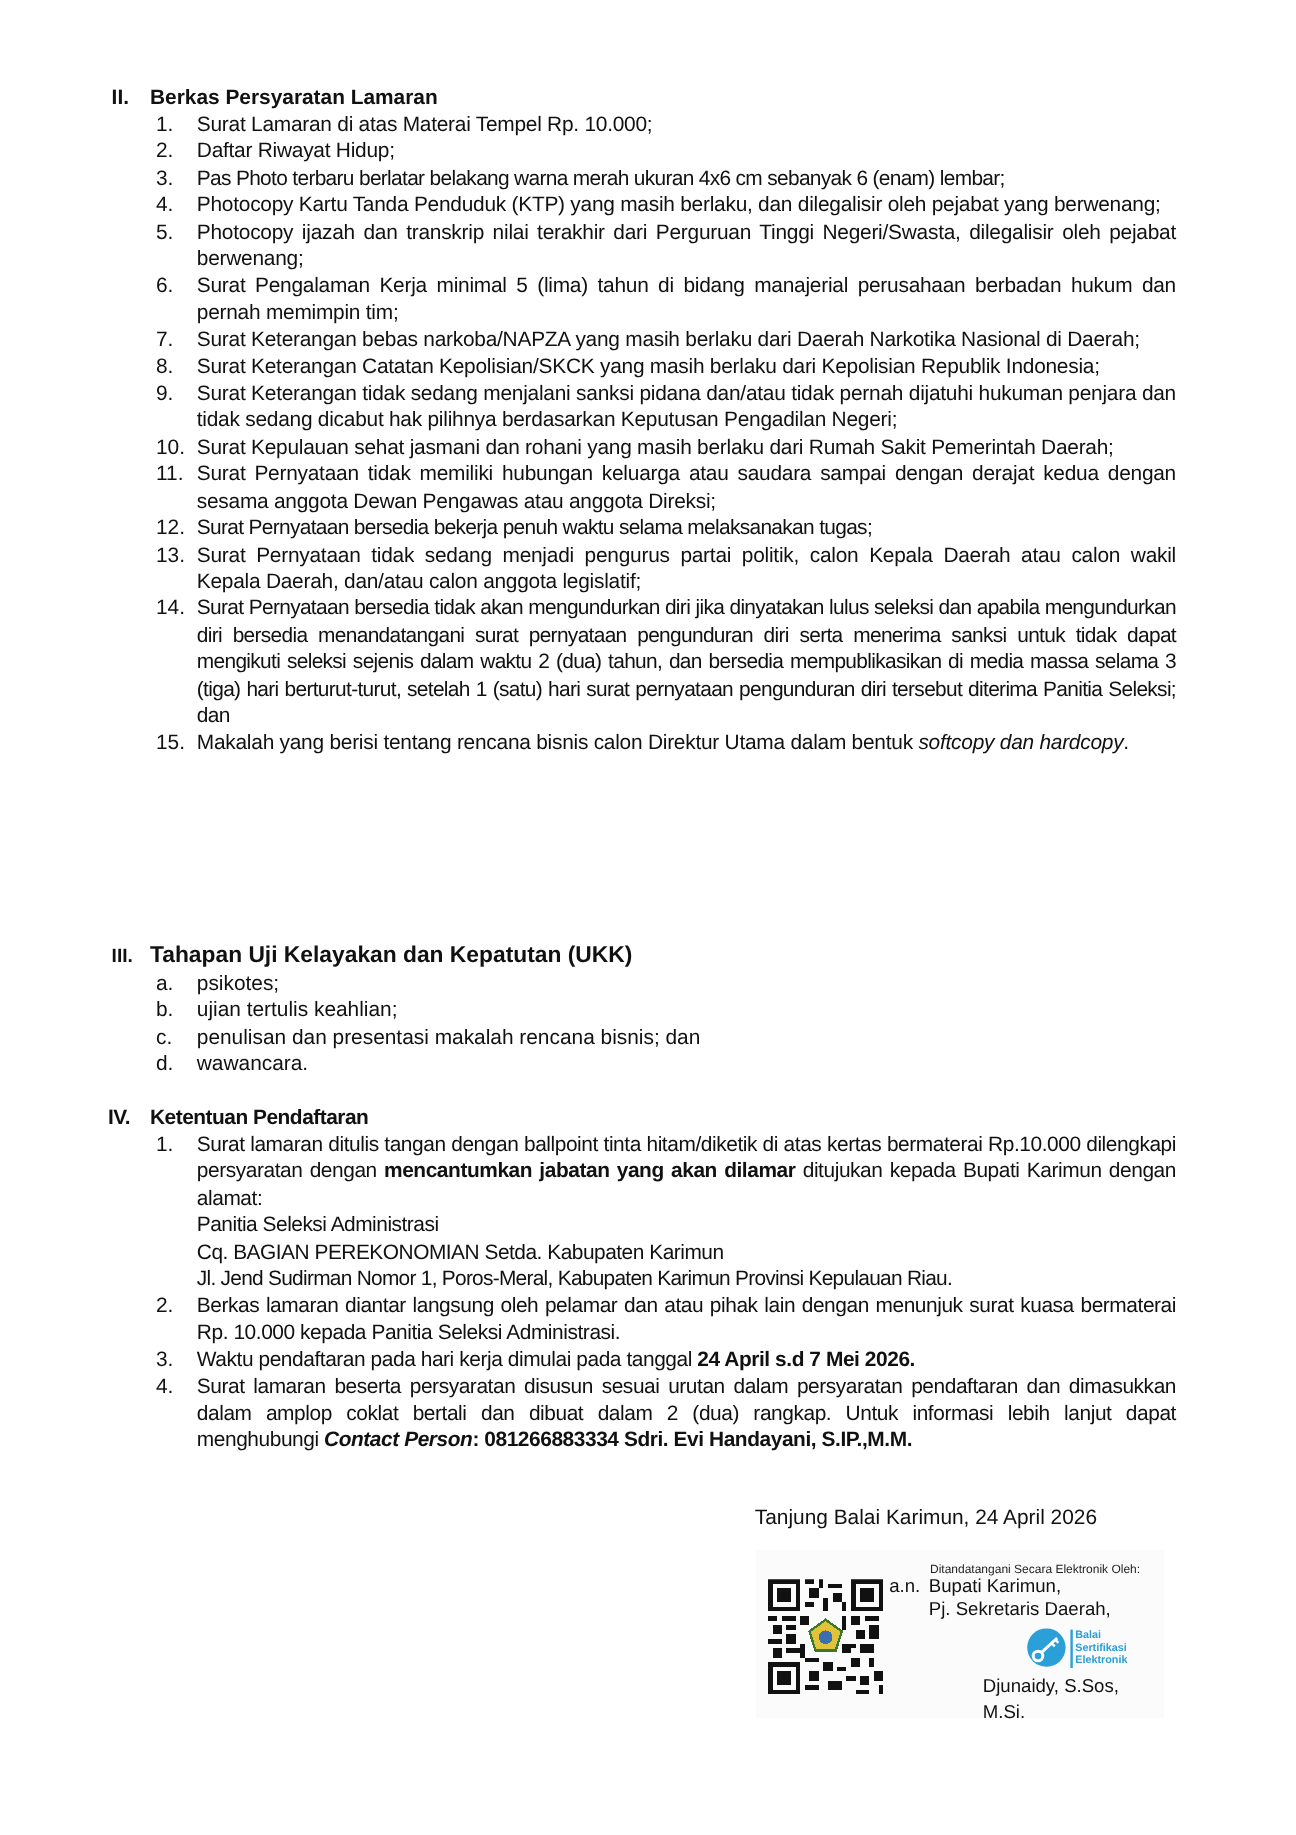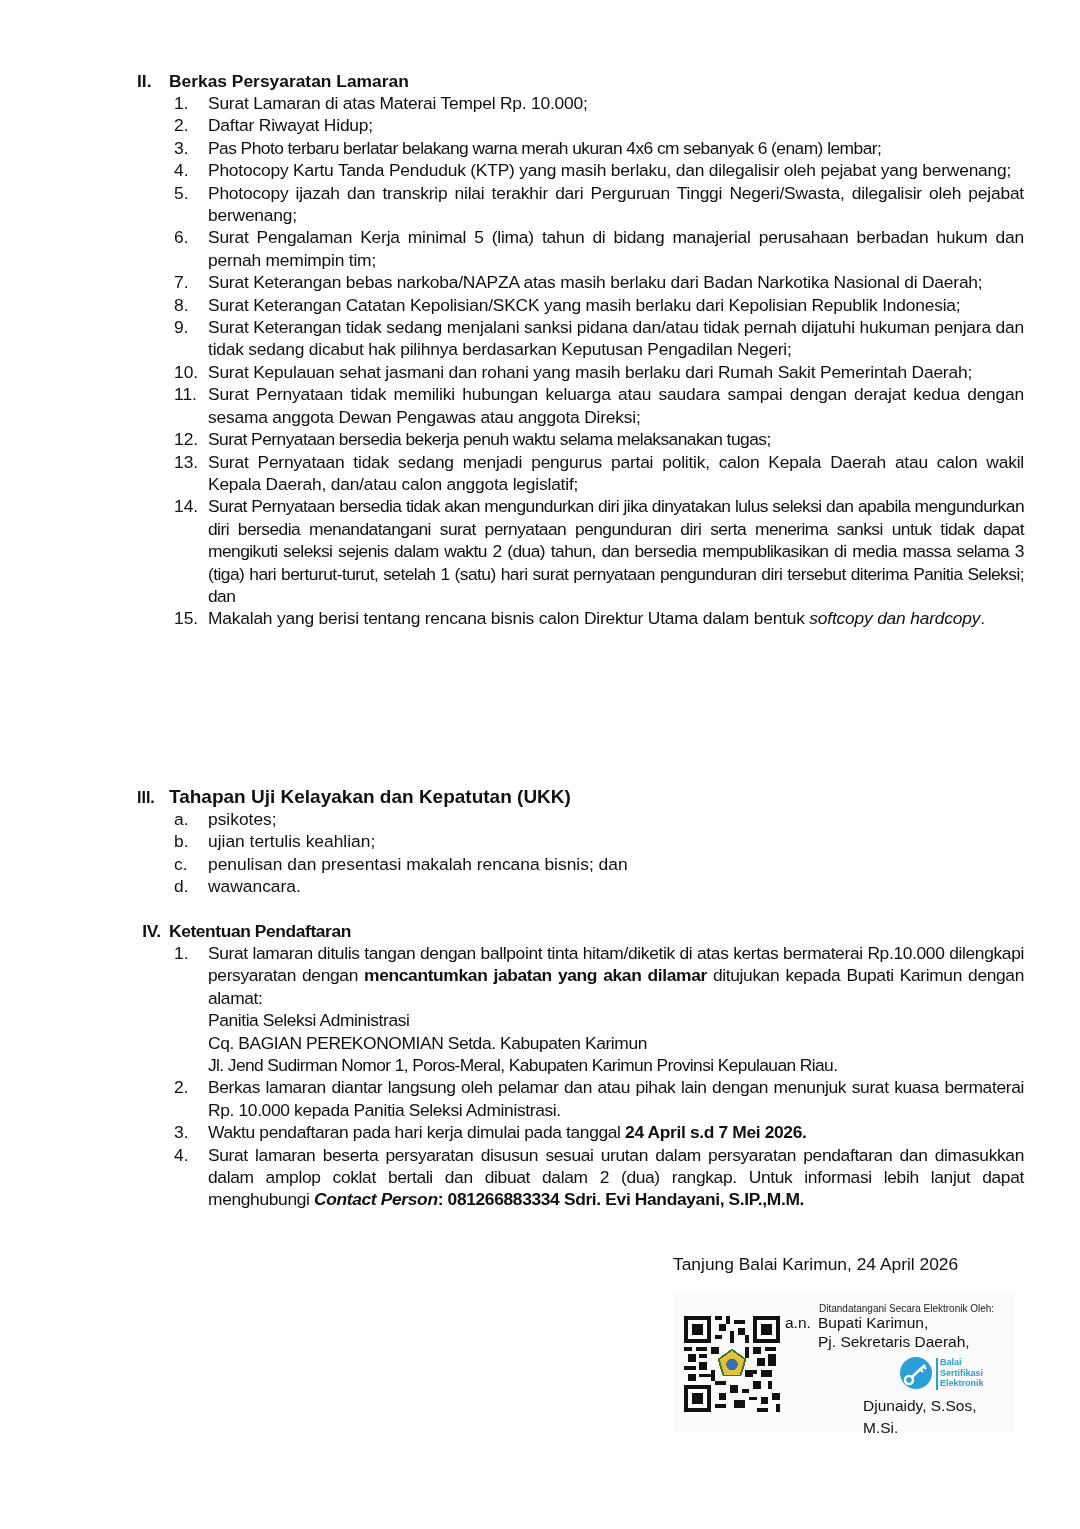--- a/index.html
+++ b/index.html
@@ -1,21 +1,21 @@
 <!DOCTYPE html>
 <html><head>
 <meta charset="utf-8">
 <style>
   html, body { margin: 0; padding: 0; background: #ffffff; }
   body {
     width: 1080px; height: 1529px; position: relative; overflow: hidden;
     font-family: "Liberation Sans", sans-serif; color: #111;
     font-size: 17.4px; line-height: 22.4px;
   }
-  .page { position: absolute; left: 0; top: 0; width: 960px; height: 1529px; margin-left: 44px; }
+  .page { position: absolute; left: 0; top: 0; width: 960px; height: 1529px; }
   .sec-head { position: absolute; font-weight: bold; }
   .sec-num { display: inline-block; }
   .sec-title { display: inline-block; }
   .list { position: absolute; left: 130px; width: 850px; }
   .li { position: relative; padding-left: 34px; text-align: justify; }
   .li .num { position: absolute; left: 0; top: 0; }
   .li .txt { display: block; }
   .cond .li .txt { font-family: "Liberation Sans", sans-serif; letter-spacing: -0.35px; }
   .req .li .txt { letter-spacing: -0.2px; }
   .req .li.narrow .txt { letter-spacing: -0.55px; }
@@ -65,21 +65,21 @@
     <div class="li">
         <span class="num">5.</span>
         <span class="txt">Photocopy ijazah dan transkrip nilai terakhir dari Perguruan Tinggi Negeri/Swasta, dilegalisir oleh pejabat berwenang;</span>
       </div>
     <div class="li">
         <span class="num">6.</span>
         <span class="txt">Surat Pengalaman Kerja minimal 5 (lima) tahun di bidang manajerial perusahaan berbadan hukum dan pernah memimpin tim;</span>
       </div>
     <div class="li">
         <span class="num">7.</span>
-        <span class="txt">Surat Keterangan bebas narkoba/NAPZA atas masih berlaku dari Badan Narkotika Nasional di Daerah;</span>
+        <span class="txt">Surat Keterangan bebas narkoba/NAPZA yang masih berlaku dari Daerah Narkotika Nasional di Daerah;</span>
       </div>
     <div class="li">
         <span class="num">8.</span>
         <span class="txt">Surat Keterangan Catatan Kepolisian/SKCK yang masih berlaku dari Kepolisian Republik Indonesia;</span>
       </div>
     <div class="li">
         <span class="num">9.</span>
         <span class="txt">Surat Keterangan tidak sedang menjalani sanksi pidana dan/atau tidak pernah dijatuhi hukuman penjara dan tidak sedang dicabut hak pilihnya berdasarkan Keputusan Pengadilan Negeri;</span>
       </div>
     <div class="li">
@@ -125,21 +125,21 @@
         <span class="num">c.</span>
         <span class="txt">penulisan dan presentasi makalah rencana bisnis; dan</span>
       </div>
     <div class="li">
         <span class="num">d.</span>
         <span class="txt">wawancara.</span>
       </div>
   </div>
 
   <div class="sec-head" style="left:90px; top:920px; letter-spacing:-0.4px;">
-    <span class="sec-num" style="width:35px;text-align:center;">IV.</span><span class="sec-title">Ketentuan Pendaftaran</span>
+    <span class="sec-num" style="width:35px;">IV.</span><span class="sec-title">Ketentuan Pendaftaran</span>
   </div>
 
   <div class="list cond" style="top:942px;">
     <div class="li">
       <span class="num">1.</span>
       <span class="txt"><span>Surat lamaran ditulis tangan dengan ballpoint tinta hitam/diketik di atas kertas bermaterai Rp.10.000 dilengkapi persyaratan dengan </span><b>mencantumkan jabatan yang akan dilamar</b><span> ditujukan kepada Bupati Karimun dengan alamat:</span></span>
       <span class="addr">Panitia Seleksi Administrasi</span>
       <span class="addr">Cq. BAGIAN PEREKONOMIAN Setda. Kabupaten Karimun</span>
       <span class="addr" style="letter-spacing:-0.6px; white-space:nowrap;">Jl. Jend Sudirman Nomor 1, Poros-Meral, Kabupaten Karimun Provinsi Kepulauan Riau.</span>
     </div>

